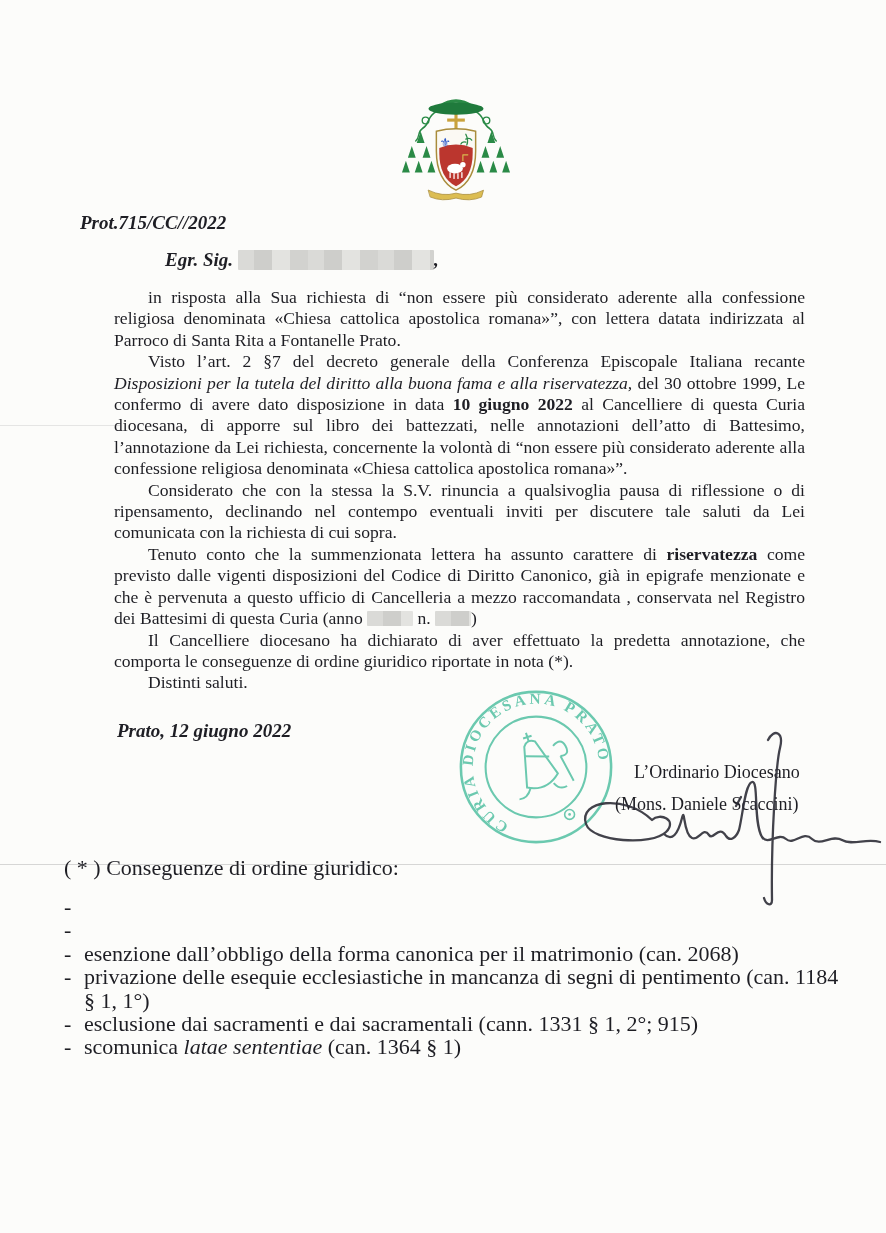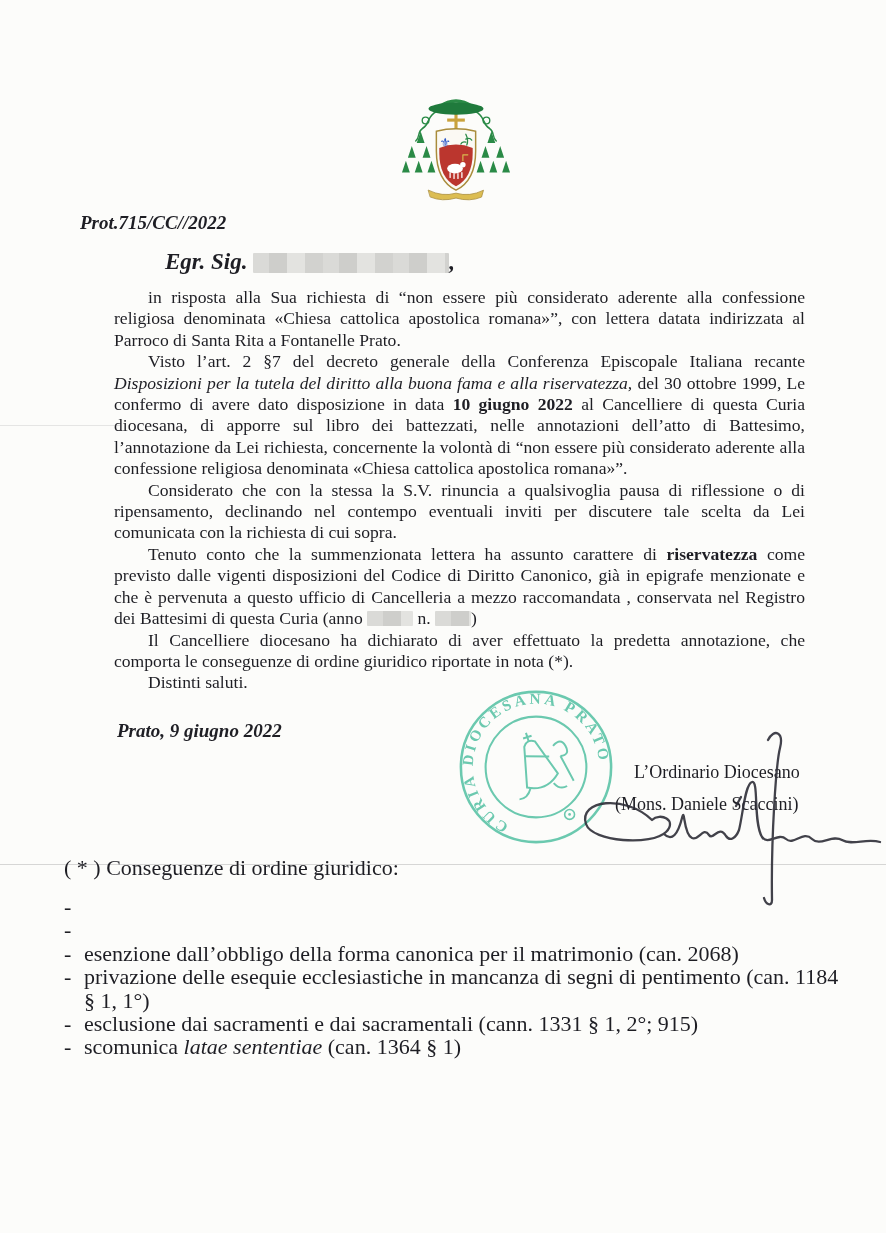--- a/index.html
+++ b/index.html
@@ -7,21 +7,21 @@
     position:relative;
     width:886px;height:1233px;
     margin:0 auto;
     background:#fcfcfa;
     overflow:hidden;
     font-family:"Liberation Serif", serif;
     color:#1e1e24;
   }
   .crest{position:absolute;left:397px;top:92px;}
   .prot{position:absolute;left:80px;top:212px;font-size:19px;font-weight:bold;font-style:italic;}
-  .salutation{position:absolute;left:165px;top:249px;font-size:23px;font-weight:bold;font-style:italic;}
+  .salutation{position:absolute;left:165px;top:249px;font-size:19px;font-weight:bold;font-style:italic;}
   .redact{
     display:inline-block;height:20px;vertical-align:-4px;border-radius:1px;
     background:repeating-linear-gradient(90deg,#dadad7 0 16px,#cececb 16px 34px,#e3e3e0 34px 52px,#d2d2cf 52px 70px);
   }
   .redact.name{width:196px;}
   .redact.sm{height:15px;vertical-align:-2px;}
   .redact.anno{width:46px;}
   .redact.num{width:36px;}
   .body-text{
     position:absolute;left:114px;top:287px;width:691px;
@@ -79,27 +79,27 @@
   <div class="prot">Prot.715/CC//2022</div>
 
   <div class="salutation">
     <span>Egr. Sig.</span>
     <span class="redact name"></span><span>,</span>
   </div>
 
   <div class="body-text">
     <p>in risposta alla Sua richiesta di “non essere più considerato aderente alla confessione religiosa denominata «Chiesa cattolica apostolica romana»”, con lettera datata  indirizzata al Parroco di Santa Rita a Fontanelle Prato.</p>
     <p><span>Visto l’art. 2 §7 del decreto generale della Conferenza Episcopale Italiana recante </span><span class="it">Disposizioni per la tutela del diritto alla buona fama e alla riservatezza,</span><span> del 30 ottobre 1999, Le confermo di avere dato disposizione in data </span><span class="bd">10 giugno 2022</span><span> al Cancelliere di questa Curia diocesana, di apporre sul libro dei battezzati, nelle annotazioni dell’atto di Battesimo, l’annotazione da Lei richiesta, concernente la volontà di “non essere più considerato aderente alla confessione religiosa denominata «Chiesa cattolica apostolica romana»”.</span></p>
-    <p>Considerato che con la stessa la S.V. rinuncia a qualsivoglia pausa di riflessione o di ripensamento, declinando nel contempo eventuali inviti per discutere tale scelta da Lei comunicata con la richiesta di cui sopra.</p>
+    <p>Considerato che con la stessa la S.V. rinuncia a qualsivoglia pausa di riflessione o di ripensamento, declinando nel contempo eventuali inviti per discutere tale saluti da Lei comunicata con la richiesta di cui sopra.</p>
     <p><span>Tenuto conto che la summenzionata lettera ha assunto carattere di </span><span class="bd">riservatezza</span><span> come previsto dalle vigenti disposizioni del Codice di Diritto Canonico, già in epigrafe menzionate e che è pervenuta a questo ufficio di Cancelleria a mezzo raccomandata , conservata nel Registro dei Battesimi di questa Curia  (anno </span><span class="redact sm anno"></span><span> n. </span><span class="redact sm num"></span><span>)</span></p>
     <p>Il Cancelliere diocesano ha dichiarato di aver effettuato la predetta annotazione, che comporta le conseguenze di ordine giuridico riportate in nota (*).</p>
     <p>Distinti saluti.</p>
   </div>
 
-  <div class="dateline">Prato, 9 giugno 2022</div>
+  <div class="dateline">Prato, 12 giugno 2022</div>
 
   <div class="fold f1"></div>
   <div class="fold f2"></div>
 
   <div class="stamp">
     <svg width="168" height="168" viewBox="0 0 170 170" xmlns="http://www.w3.org/2000/svg">
       <g stroke="#58c2a5" fill="none">
         <circle cx="85" cy="85" r="76" stroke-width="2.6"></circle>
         <circle cx="85" cy="85" r="51" stroke-width="2.1"></circle>
         <path id="stampring" d="M85,149 A64,64 0 1 1 85.05,149" stroke="none"></path>

